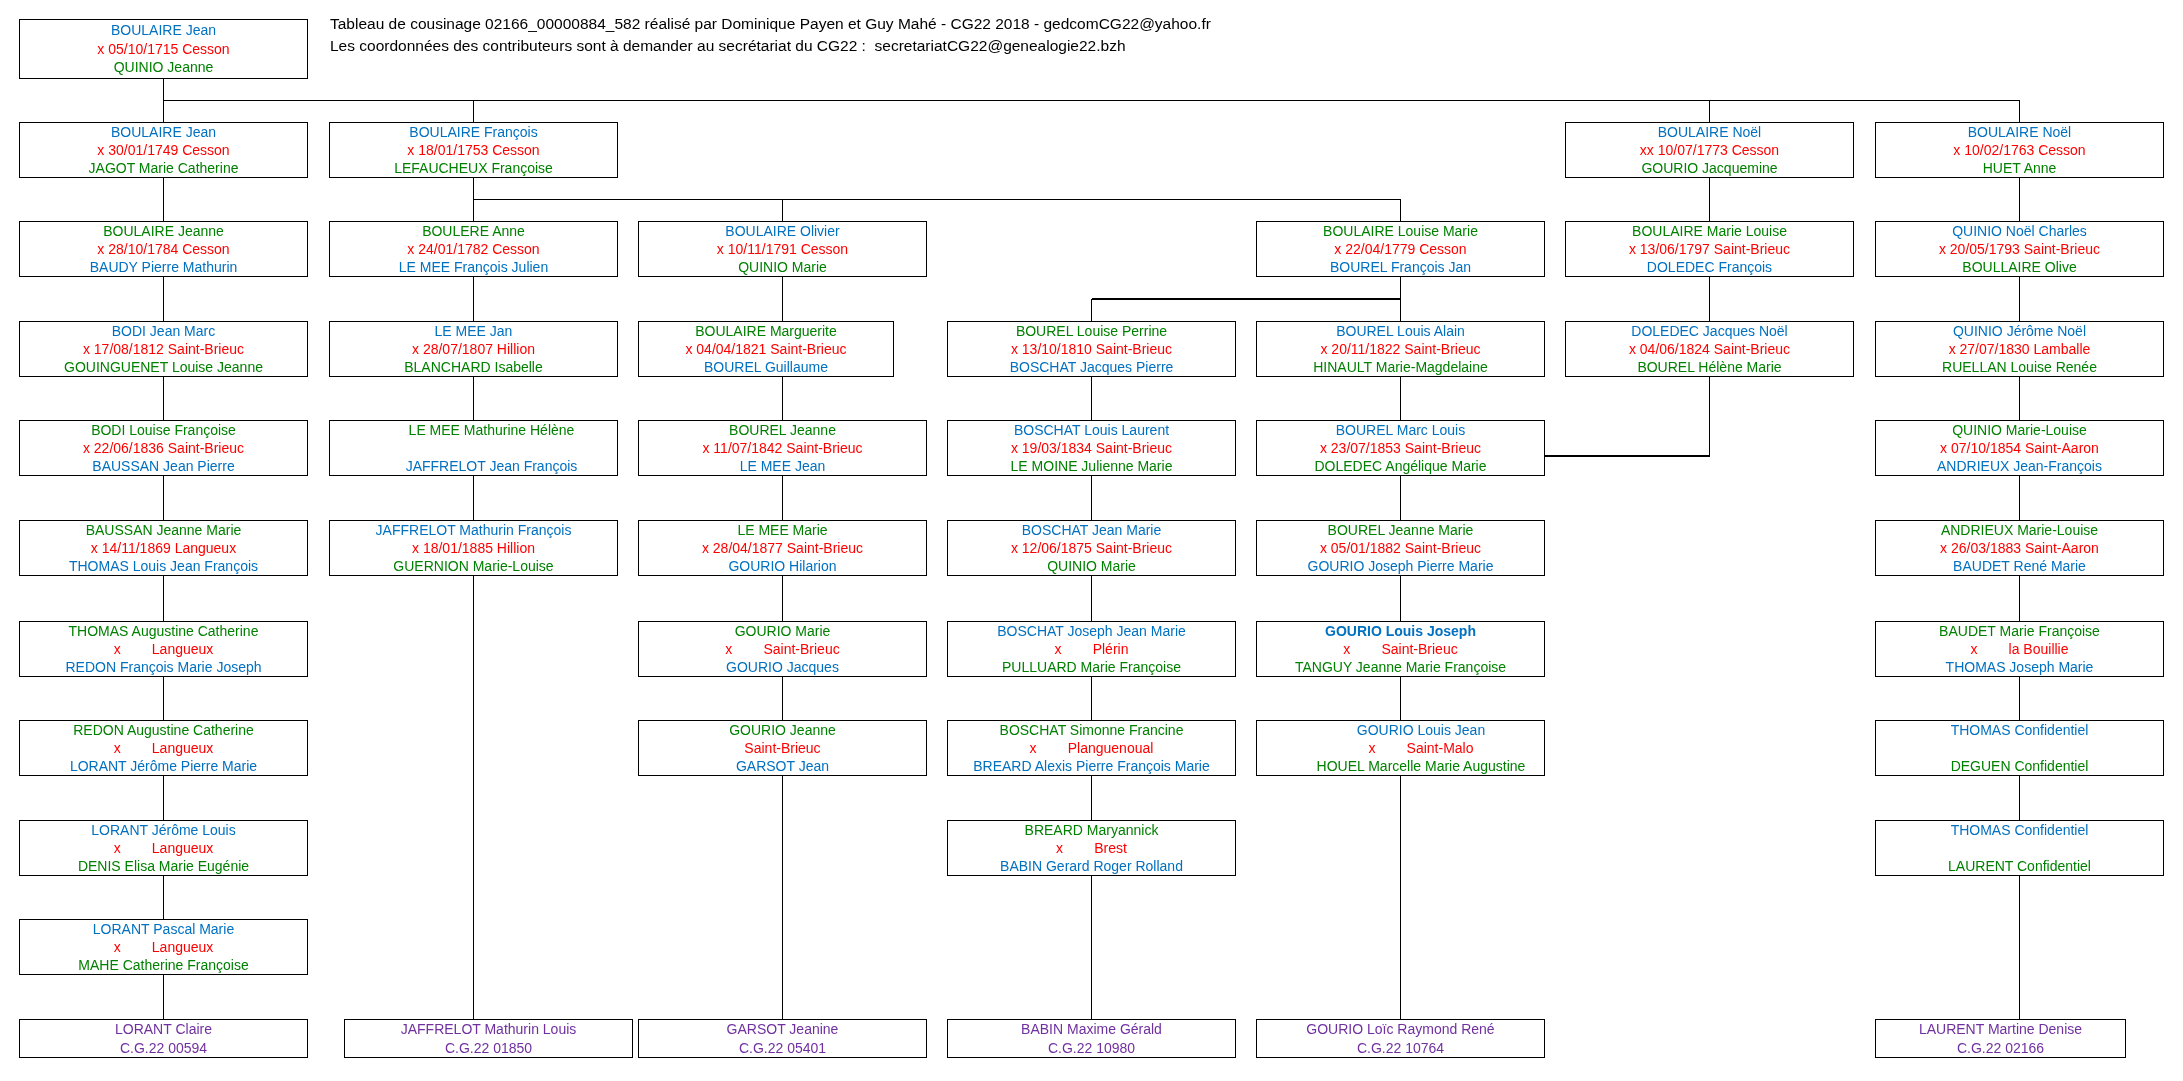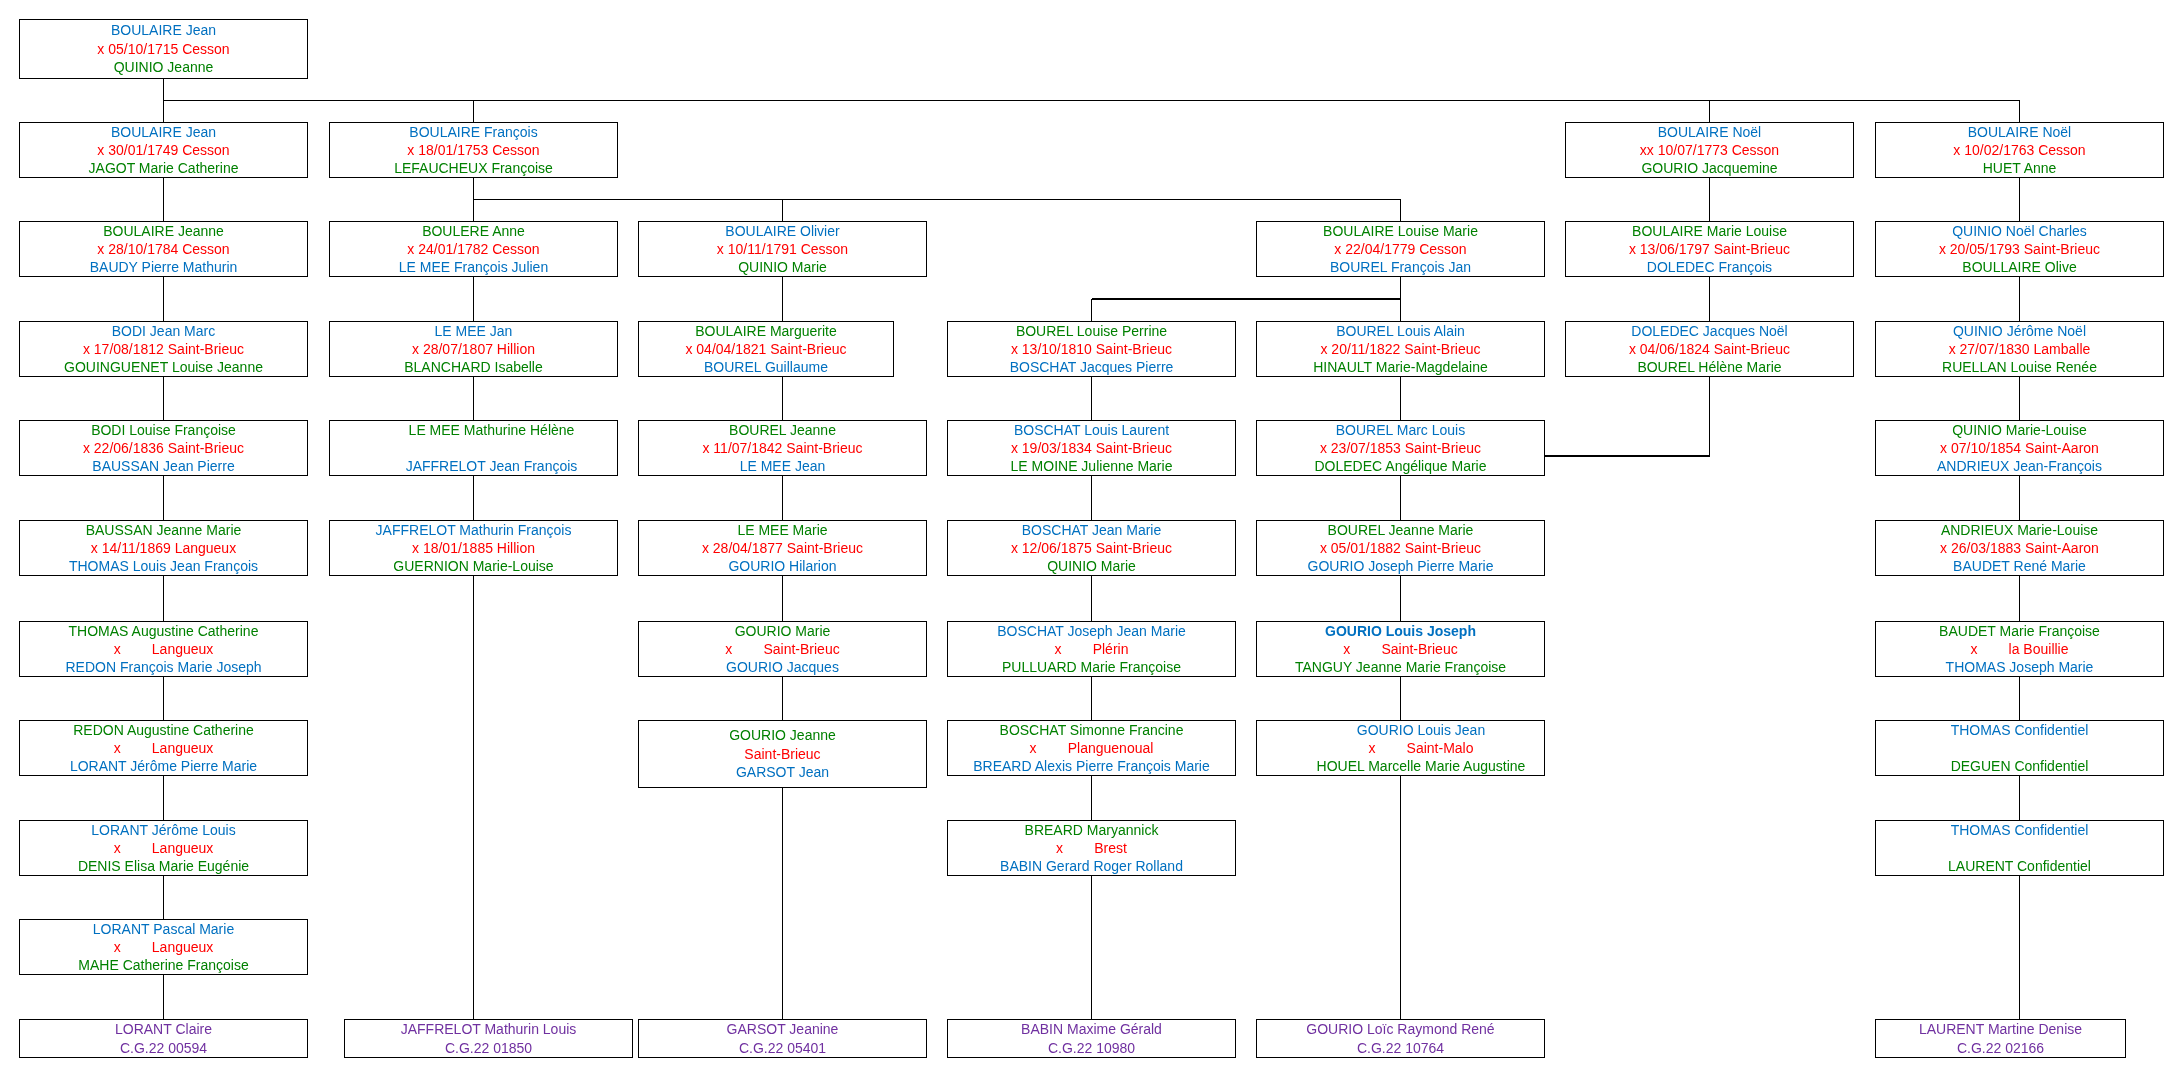--- a/index.html
+++ b/index.html
@@ -22,20 +22,24 @@
     overflow:hidden;
   }
 </style>
 </head>
 <body>
 
 <div class="canvas">
   <svg class="wires" id="wires" width="2183" height="1081">
       <path d="M163.5 178L163.5 221M163.5 277L163.5 321M163.5 377L163.5 420M163.5 476L163.5 520M163.5 576L163.5 621M163.5 677L163.5 720M163.5 776L163.5 820M163.5 876L163.5 919M163.5 975L163.5 1019M473.5 277L473.5 321M473.5 377L473.5 420M473.5 476L473.5 520M473.5 576L473.5 1019M782.5 277L782.5 321M782.5 377L782.5 420M782.5 476L782.5 520M782.5 576L782.5 621M782.5 677L782.5 720M782.5 776L782.5 1019M1091.5 377L1091.5 420M1091.5 476L1091.5 520M1091.5 576L1091.5 621M1091.5 677L1091.5 720M1091.5 776L1091.5 820M1091.5 876L1091.5 1019M1400.5 377L1400.5 420M1400.5 476L1400.5 520M1400.5 576L1400.5 621M1400.5 677L1400.5 720M1400.5 776L1400.5 1019M1709.5 178L1709.5 221M1709.5 277L1709.5 321M2019.5 178L2019.5 221M2019.5 277L2019.5 321M2019.5 377L2019.5 420M2019.5 476L2019.5 520M2019.5 576L2019.5 621M2019.5 677L2019.5 720M2019.5 776L2019.5 820M2019.5 876L2019.5 1019M163.5 79L163.5 100.5M163.5 100.5L2019.5 100.5M163.5 100.5L163.5 122M473.5 100.5L473.5 122M1709.5 100.5L1709.5 122M2019.5 100.5L2019.5 122M473.5 178L473.5 199.5M473.5 199.5L1400.5 199.5M473.5 199.5L473.5 221M782.5 199.5L782.5 221M1400.5 199.5L1400.5 221M1400.5 277L1400.5 299M1091.5 299L1400.5 299M1091.5 299L1091.5 321M1400.5 299L1400.5 321M1709.5 377L1709.5 456M1709.5 456L1545 456" fill="none" stroke="#000000" stroke-width="1.5" shape-rendering="crispEdges"></path>
     </svg>
+  <div class="header">
+    <div class="h-line">Tableau de cousinage 02166_00000884_582 réalisé par Dominique Payen et Guy Mahé - CG22 2018 - gedcomCG22@yahoo.fr</div>
+    <div class="h-line">Les coordonnées des contributeurs sont à demander au secrétariat du CG22 :  secretariatCG22@genealogie22.bzh</div>
+  </div>
   <div id="tree">
       <div class="box" style="left: 19px; top: 19px; width: 289px; height: 60px;">
         <div class="ln" style="color: rgb(0, 112, 192);">BOULAIRE Jean</div>
         <div class="ln" style="color: rgb(255, 0, 0);">x 05/10/1715 Cesson</div>
         <div class="ln" style="color: rgb(0, 128, 0);">QUINIO Jeanne</div>
       </div>
       <div class="box" style="left: 19px; top: 122px; width: 289px; height: 56px;">
         <div class="ln" style="color: rgb(0, 112, 192);">BOULAIRE Jean</div>
         <div class="ln" style="color: rgb(255, 0, 0);">x 30/01/1749 Cesson</div>
         <div class="ln" style="color: rgb(0, 128, 0);">JAGOT Marie Catherine</div>
@@ -131,21 +135,21 @@
       <div class="box" style="left: 638px; top: 520px; width: 289px; height: 56px;">
         <div class="ln" style="color: rgb(0, 128, 0);">LE MEE Marie</div>
         <div class="ln" style="color: rgb(255, 0, 0);">x 28/04/1877 Saint-Brieuc</div>
         <div class="ln" style="color: rgb(0, 112, 192);">GOURIO Hilarion</div>
       </div>
       <div class="box" style="left: 638px; top: 621px; width: 289px; height: 56px;">
         <div class="ln" style="color: rgb(0, 128, 0);">GOURIO Marie</div>
         <div class="ln" style="color: rgb(255, 0, 0);">x&nbsp;&nbsp;&nbsp;&nbsp;&nbsp;&nbsp;&nbsp;&nbsp;Saint-Brieuc</div>
         <div class="ln" style="color: rgb(0, 112, 192);">GOURIO Jacques</div>
       </div>
-      <div class="box" style="left: 638px; top: 720px; width: 289px; height: 68px;">
+      <div class="box" style="left: 638px; top: 720px; width: 289px; height: 56px;">
         <div class="ln" style="color: rgb(0, 128, 0);">GOURIO Jeanne</div>
         <div class="ln" style="color: rgb(255, 0, 0);">Saint-Brieuc</div>
         <div class="ln" style="color: rgb(0, 112, 192);">GARSOT Jean</div>
       </div>
       <div class="box" style="left: 638px; top: 1019px; width: 289px; height: 39px;">
         <div class="ln" style="color: rgb(112, 48, 160);">GARSOT Jeanine</div>
         <div class="ln" style="color: rgb(112, 48, 160);">C.G.22 05401</div>
       </div>
       <div class="box" style="left: 947px; top: 321px; width: 289px; height: 56px;">
         <div class="ln" style="color: rgb(0, 128, 0);">BOUREL Louise Perrine</div>

